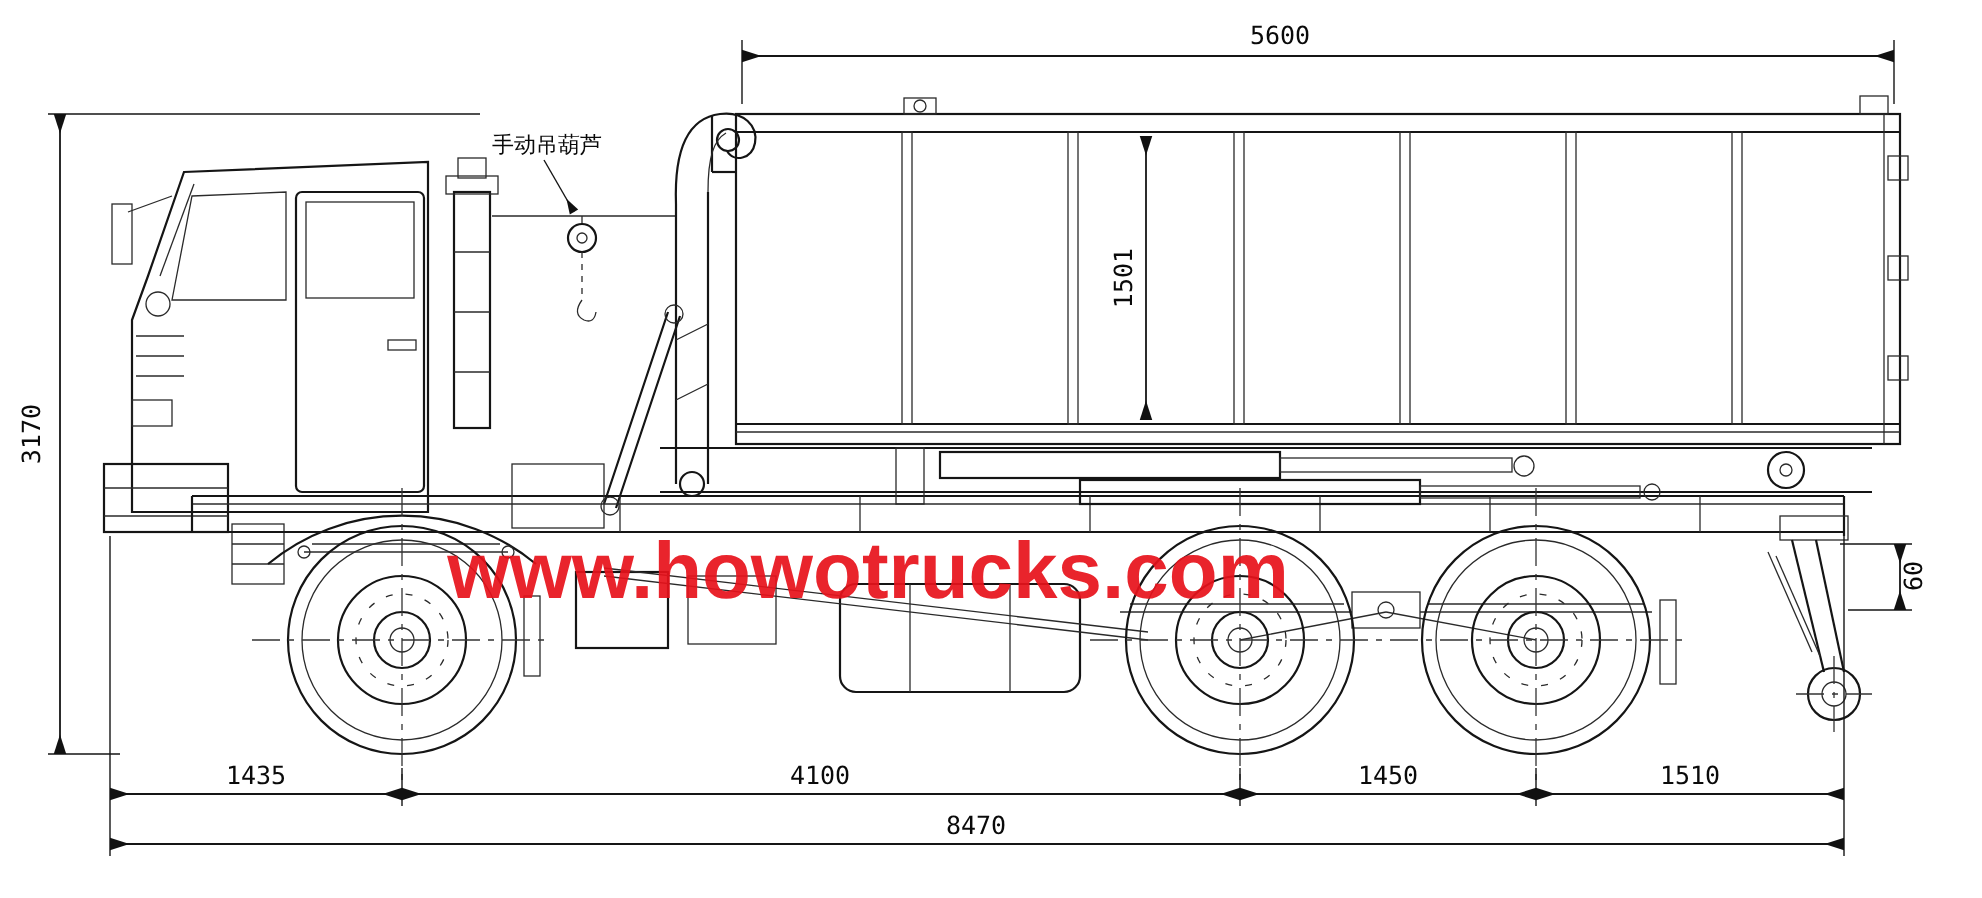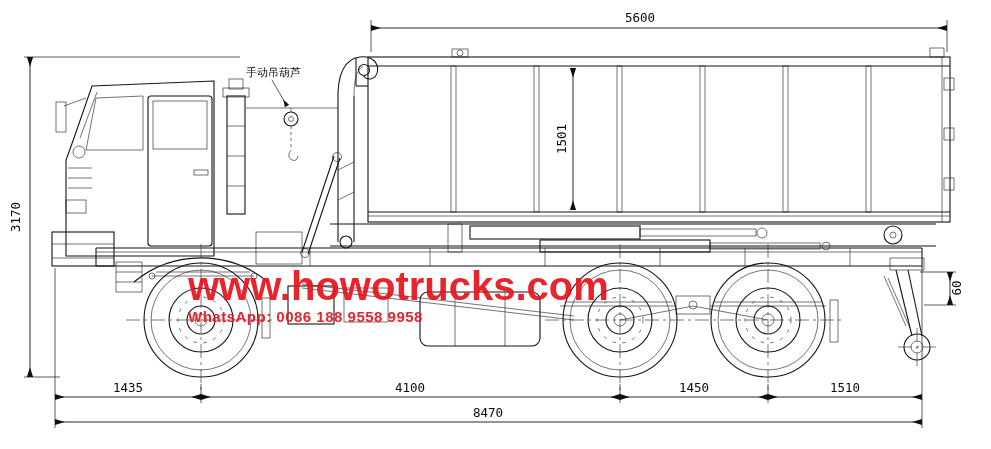--- a/index.html
+++ b/index.html
@@ -8,21 +8,21 @@
   svg{position:absolute;left:0;top:0;}
   
   .ln{fill:none;stroke:#151515;stroke-width:1.1;}
   .tn{fill:none;stroke:#2a2a2a;stroke-width:0.65;}
   .cl{fill:none;stroke:#333333;stroke-width:0.65;stroke-dasharray:14 4 3 4;}
   .ext{fill:none;stroke:#151515;stroke-width:0.7;}
   .dim{fill:none;stroke:#151515;stroke-width:0.9;marker-start:url(#ar);marker-end:url(#ar);}
   .dimtxt{font:12.5px "DejaVu Sans Mono",monospace;fill:#0a0a0a;}
   .cntxt{font:11px "DejaVu Sans",sans-serif;fill:#0a0a0a;}
   
-  .watermark{position:absolute;left:188px;top:266px;width:516px;opacity:.92;pointer-events:none;}
+  .watermark{position:absolute;left:176px;top:266px;width:516px;text-align:center;opacity:.92;pointer-events:none;}
   .wm-site{font-family:"Liberation Sans",sans-serif;font-weight:bold;font-size:40px;line-height:40px;color:#e8121b;}
   .wm-contact{font-family:"Liberation Sans",sans-serif;font-weight:bold;font-size:15px;line-height:18px;color:#e8121b;margin-top:2px;letter-spacing:.5px;}
 </style>
 </head>
 <body>
 
 <div class="stage">
 <svg width="991" height="449" viewBox="0 0 991 449" xmlns="http://www.w3.org/2000/svg">
   <defs>
     <marker id="ar" viewBox="0 0 12 8" refX="11" refY="4" markerWidth="13" markerHeight="9" orient="auto-start-reverse">
@@ -294,15 +294,14 @@
     </g>
     <g>
       <line class="dim" x1="55" y1="422" x2="922" y2="422"></line>
       <text class="dimtxt" x="488" y="417" text-anchor="middle">8470</text>
     </g>
   </g>
 </svg>
 
 <div class="watermark">
   <div class="wm-site">www.howotrucks.com</div>
-  <div class="wm-contact">WhatsApp: 0086 188 9558 9958</div>
 </div>
 </div>
 
 </body></html>

